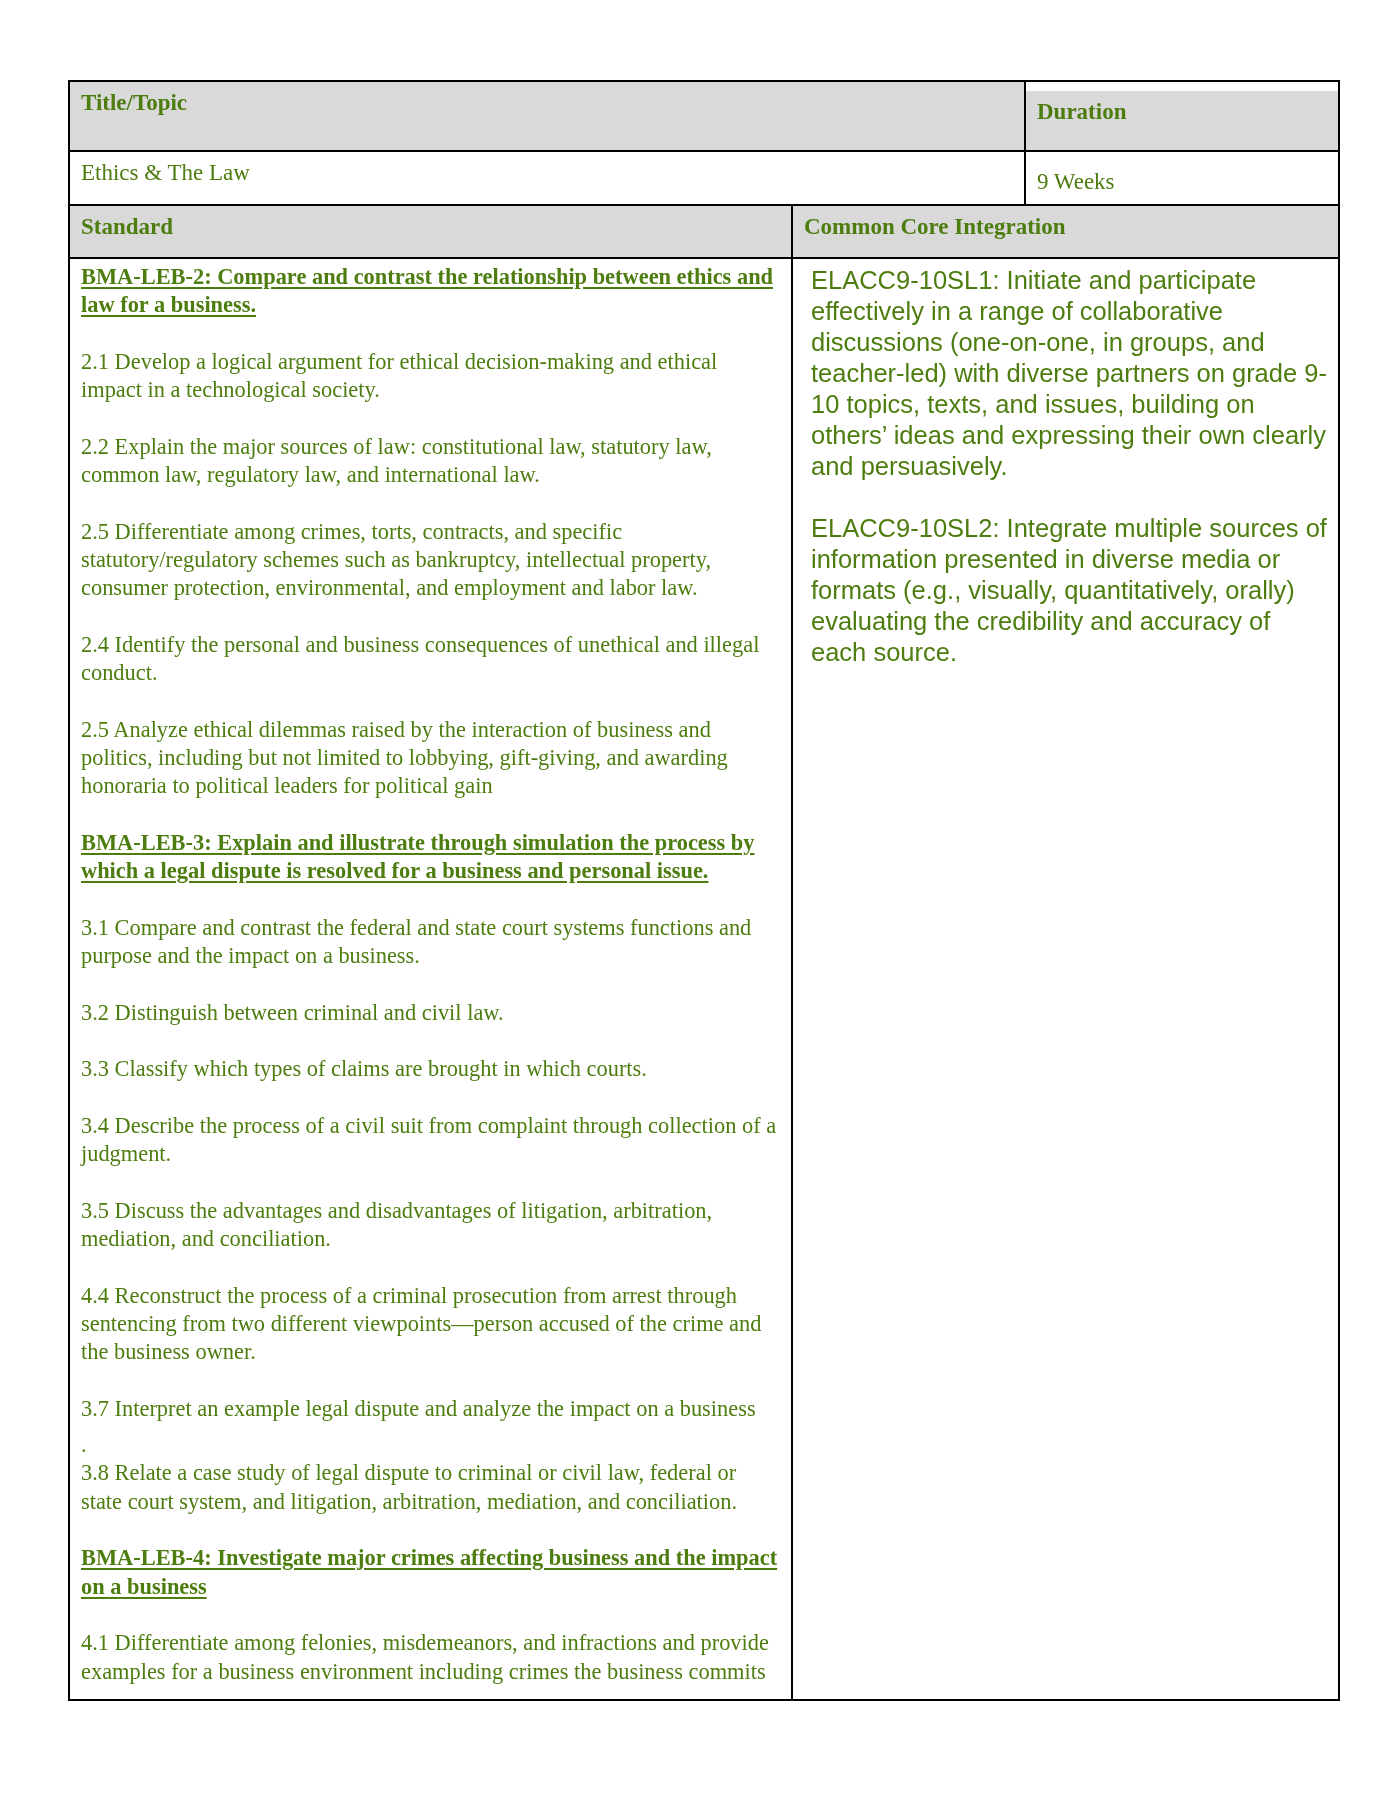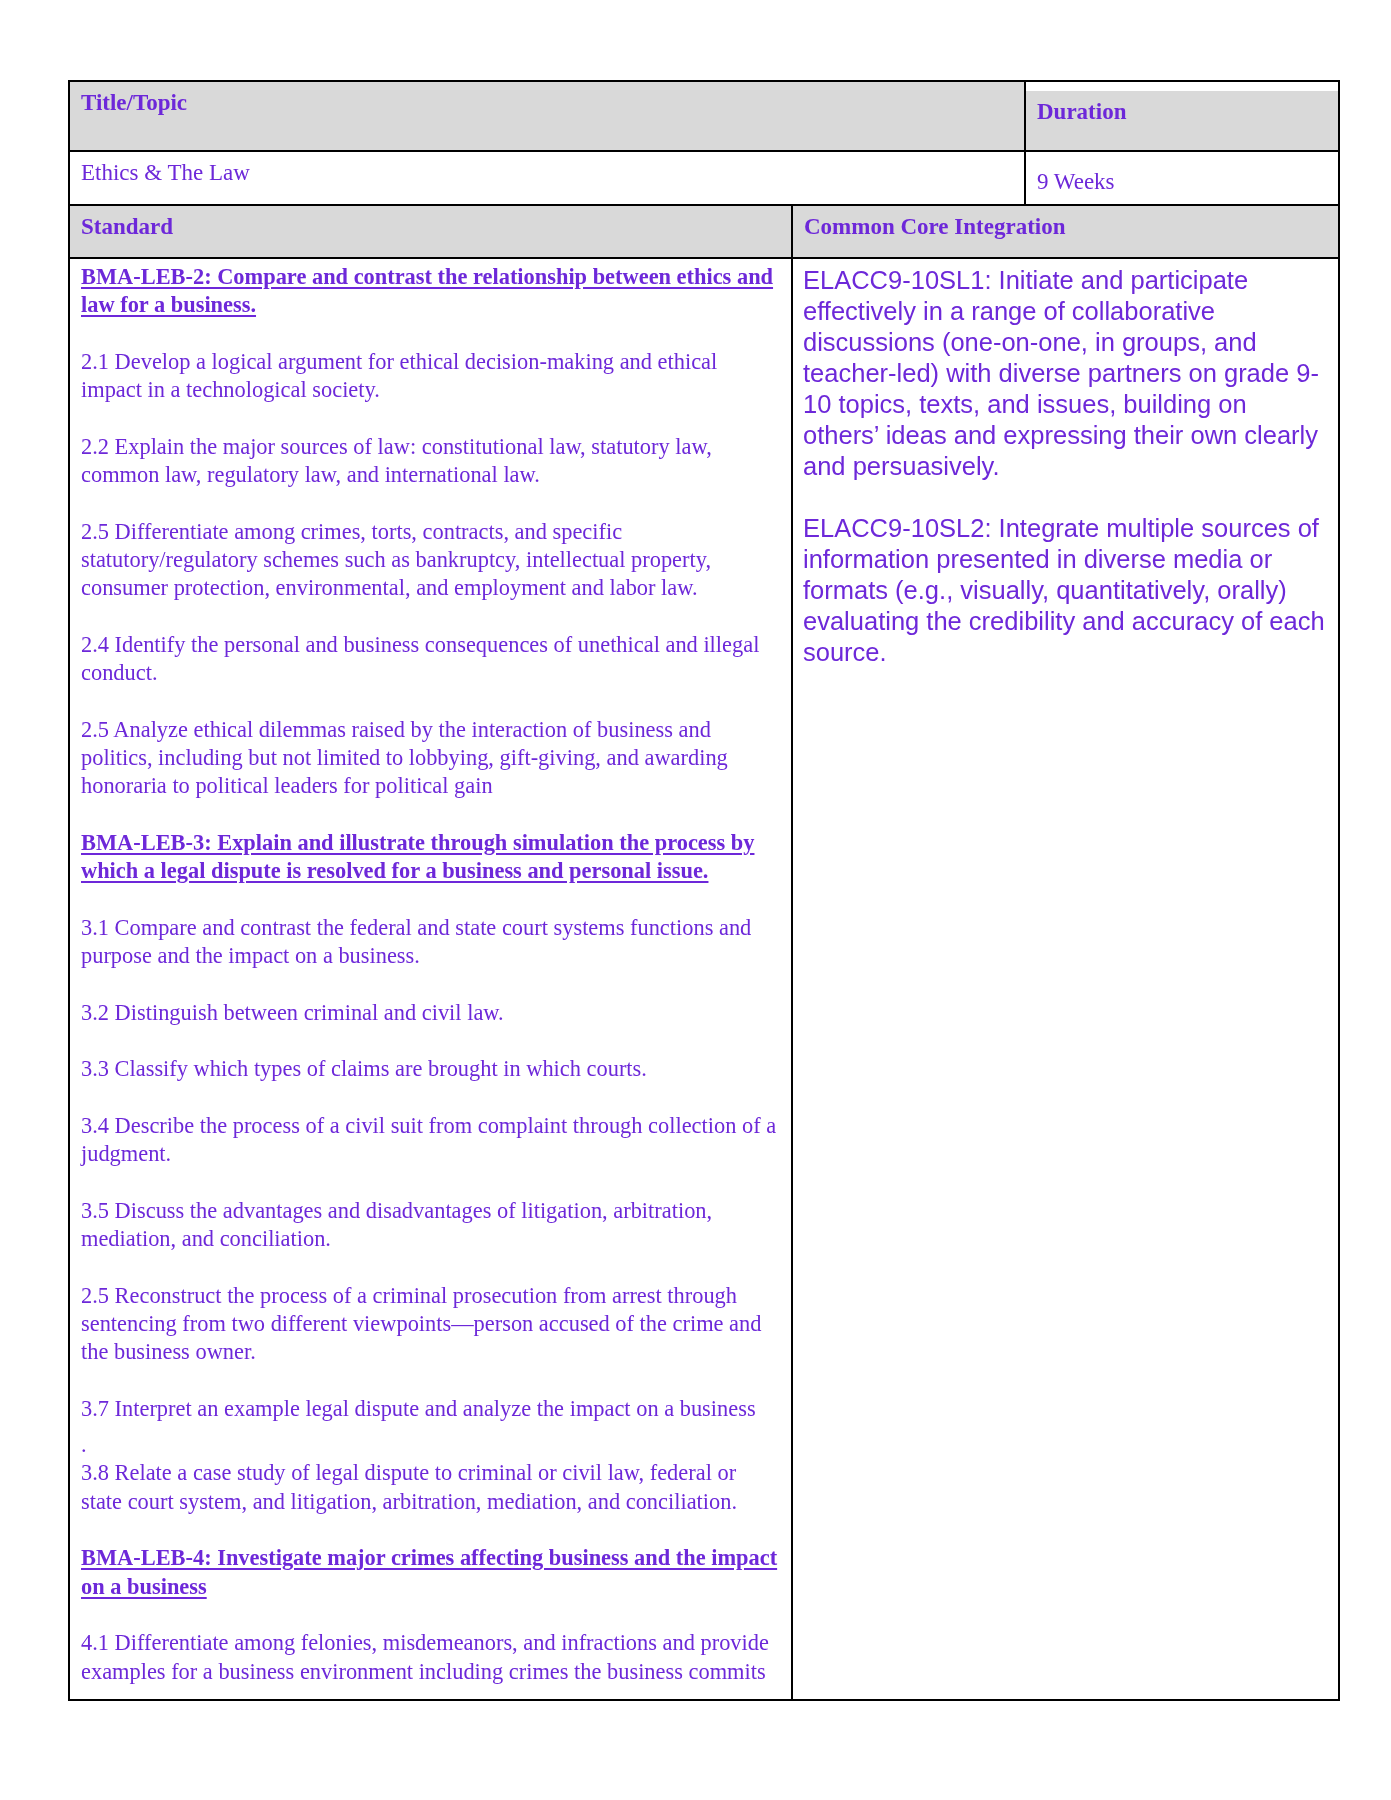--- a/index.html
+++ b/index.html
@@ -1,31 +1,31 @@
 <!DOCTYPE html>
 <html><head>
 <meta charset="utf-8">
 <style>
   html, body { margin: 0; padding: 0; background: #ffffff; }
   body { width: 1391px; height: 1800px; position: relative; overflow: hidden; }
   .page { position: absolute; left: 0; top: 0; width: 1391px; height: 1800px; background: #fff; }
   .tbl { position: absolute; left: 68px; top: 80px; width: 1272px; border: 2px solid #000; box-sizing: border-box; }
   .row { display: flex; border-bottom: 2px solid #000; box-sizing: border-box; }
   .row:last-child { border-bottom: none; }
-  .cell { box-sizing: border-box; padding: 8px 10px 0 11px; font-family: "Liberation Serif", serif; font-size: 23px; color: #6d28d9; }
+  .cell { box-sizing: border-box; padding: 8px 10px 0 11px; font-family: "Liberation Serif", serif; font-size: 23px; color: #4d7c0f; }
   .gray { background: #d9d9d9; }
   .hdr { font-weight: bold; }
   .r1 { height: 70px; }
   .r2 { height: 54px; }
   .r3 { height: 53px; }
   .r1 .c-left, .r2 .c-left { width: 956px; border-right: 2px solid #000; }
   .r1 .c-right, .r2 .c-right { flex: 1; margin-top: 9px; }
   .r3 .c-left, .r4 .c-left { width: 723px; border-right: 2px solid #000; }
   .r3 .c-right, .r4 .c-right { flex: 1; }
-  .r4 { height: 1440px; }
+  .r4 { height: 1440px; gap: 8px; }
   .r4 .c-left { padding: 4px 10px 0 11px; font-size: 22.4px; line-height: 28.3px; }
   .r4 .c-right { padding: 6px 10px 0 10px; font-family: "Liberation Sans", sans-serif; font-size: 25.5px; line-height: 31px; }
   .std-head { font-weight: bold; text-decoration: underline; text-decoration-thickness: 2px; text-underline-offset: 3px; }
   .para { margin: 0 0 28.3px 0; }
   .para.tight { margin-bottom: 8px; }
   .dot-line { margin: 0; }
   .cc-para { margin: 0 0 31px 0; }
 </style>
 </head>
 <body>
@@ -57,21 +57,21 @@
         <p class="para">2.5 Differentiate among crimes, torts, contracts, and specific statutory/regulatory schemes such as bankruptcy, intellectual property, consumer protection, environmental, and employment and labor law.</p>
         <p class="para">2.4 Identify the personal and business consequences of unethical and illegal conduct.</p>
         <p class="para">2.5 Analyze ethical dilemmas raised by the interaction of business and politics, including but not limited to lobbying, gift-giving, and awarding honoraria to political leaders for political gain</p>
 
         <p class="para std-head">BMA-LEB-3: Explain and illustrate through simulation the process by which a legal dispute is resolved for a business and personal issue.</p>
         <p class="para">3.1 Compare and contrast the federal and state court systems functions and purpose and the impact on a business.</p>
         <p class="para">3.2 Distinguish between criminal and civil law.</p>
         <p class="para">3.3 Classify which types of claims are brought in which courts.</p>
         <p class="para">3.4 Describe the process of a civil suit from complaint through collection of a judgment.</p>
         <p class="para">3.5 Discuss the advantages and disadvantages of litigation, arbitration, mediation, and conciliation.</p>
-        <p class="para">2.5 Reconstruct the process of a criminal prosecution from arrest through sentencing from two different viewpoints—person accused of the crime and the business owner.</p>
+        <p class="para">4.4 Reconstruct the process of a criminal prosecution from arrest through sentencing from two different viewpoints—person accused of the crime and the business owner.</p>
         <p class="para tight">3.7 Interpret an example legal dispute and analyze the impact on a business</p>
         <p class="dot-line">.</p>
         <p class="para">3.8 Relate a case study of legal dispute to criminal or civil law, federal or state court system, and litigation, arbitration, mediation, and conciliation.</p>
 
         <p class="para std-head">BMA-LEB-4: Investigate major crimes affecting business and the impact on a business</p>
         <p class="para">4.1 Differentiate among felonies, misdemeanors, and infractions and provide examples for a business environment including crimes the business commits</p>
 
       </div>
       <div class="cell c-right">
         <p class="cc-para">ELACC9-10SL1: Initiate and participate effectively in a range of collaborative discussions (one-on-one, in groups, and teacher-led) with diverse partners on grade 9-10 topics, texts, and issues, building on others’ ideas and expressing their own clearly and persuasively.</p>

